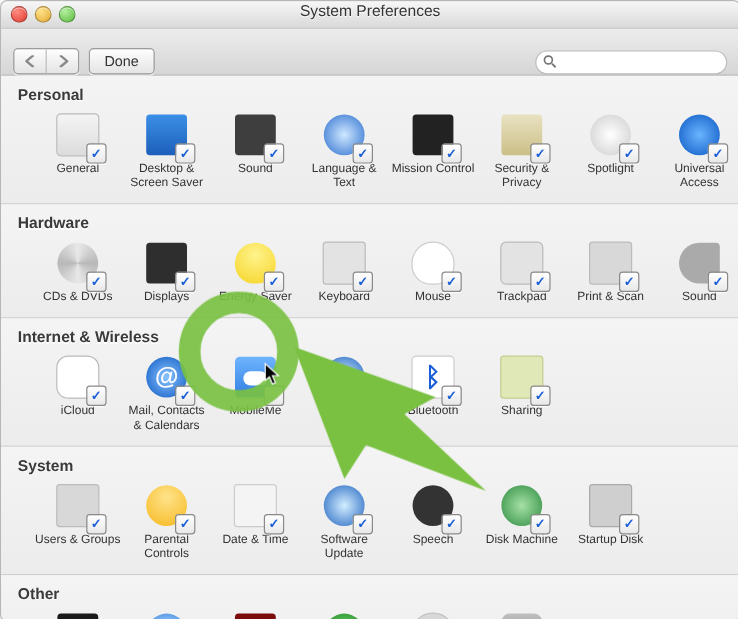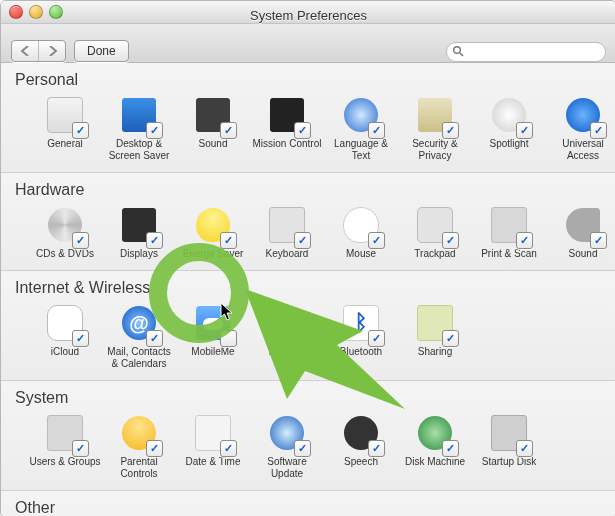--- a/index.html
+++ b/index.html
@@ -1,35 +1,35 @@
 <!DOCTYPE html>
 <html><head>
 <meta charset="utf-8">
 <style>
   html,body{margin:0;padding:0;font-family:"Lucida Grande","Helvetica Neue",Arial,sans-serif;font-size:11px;color:#222;background:#fff}
   .window{width:615px;height:516px;position:relative;background:#ededed;border:1px solid #b6b6b6;border-radius:6px;overflow:hidden;box-shadow:0 6px 18px rgba(0,0,0,.18)}
-  .titlebar{height:22px;background:linear-gradient(#f7f7f7,#d9d9d9);border-bottom:1px solid #c4c4c4;display:flex;align-items:flex-end;position:relative}
+  .titlebar{height:22px;background:linear-gradient(#f7f7f7,#d9d9d9);border-bottom:1px solid #c4c4c4;display:flex;align-items:flex-start;position:relative}
   .traffic{position:absolute;left:8px;top:4px;display:flex;gap:6px}
   .dot{width:12px;height:12px;border-radius:50%;border:1px solid rgba(0,0,0,.25);box-shadow:inset 0 1px 0 rgba(255,255,255,.5)}
   .red{background:radial-gradient(circle at 35% 30%,#ff8a80,#e33e32)}
   .yel{background:radial-gradient(circle at 35% 30%,#ffe28a,#e3a932)}
   .grn{background:radial-gradient(circle at 35% 30%,#b4efa0,#58bb3a)}
   .title{flex:1;text-align:center;font-size:13px;color:#333;text-shadow:0 1px 0 #fff}
   .toolbar{height:38px;background:linear-gradient(#ececec,#d6d6d6);border-bottom:1px solid #b7b7b7;display:flex;align-items:flex-end;padding:0 10px;gap:8px}
   .segmented{display:flex;border:1px solid #9c9c9c;border-radius:4px;overflow:hidden;background:linear-gradient(#fefefe,#e4e4e4);box-shadow:0 1px 0 #fff}
   .segmented button{all:unset;width:26px;height:20px;display:flex;align-items:center;justify-content:center;cursor:default;color:#666}
   .segmented button+button{border-left:1px solid #bcbcbc}
   .btn{all:unset;height:20px;padding:0 12px;border:1px solid #9c9c9c;border-radius:4px;background:linear-gradient(#fefefe,#e4e4e4);font-size:12px;color:#333;box-shadow:0 1px 0 #fff;cursor:default}
   .flex-spacer{flex:1}
   .search{position:relative}
   .search input{width:128px;height:18px;border:1px solid #bcbcbc;border-radius:10px;padding:0 8px 0 22px;background:#fff;font-size:11px;outline:none}
   .search .mag{position:absolute;left:6px;top:3px;color:#777}
   .content{height:calc(100% - 60px);overflow:auto}
   .section{border-bottom:1px solid #cfcfcf;background:linear-gradient(#f4f4f4,#ececec);padding:6px 0 10px}
-  .section-header{font-size:16px;font-weight:normal;color:#3a3a3a;padding:2px 0 6px 14px;text-shadow:0 1px 0 #fff}
+  .section-header{font-size:13px;font-weight:bold;color:#3a3a3a;padding:2px 0 6px 14px;text-shadow:0 1px 0 #fff}
   .grid{display:grid;grid-template-columns:repeat(8,72px);gap:2px 2px;padding-left:28px}
   .item{width:72px;text-align:center;cursor:default}
   .iconwrap{position:relative;width:40px;height:40px;margin:0 auto 3px;display:flex;align-items:center;justify-content:center}
   .icon{width:34px;height:34px;border-radius:4px}
   .check{position:absolute;right:-4px;bottom:-4px;width:15px;height:15px;border:1px solid #8a8a8a;border-radius:3px;background:linear-gradient(#fff,#e8e8e8);display:flex;align-items:center;justify-content:center;box-shadow:0 1px 0 rgba(255,255,255,.8)}
   .check.on::after{content:"✓";font-size:11px;font-weight:bold;color:#1a5fd6}
   .label{font-size:10px;line-height:12px;color:#333;word-break:break-word}
   
   .i-general{background:linear-gradient(#f4f4f4,#dcdcdc);border:1px solid #bbb}
   .i-desktop{background:linear-gradient(#3b8fe6,#1d5fbb);border-radius:3px}
@@ -135,31 +135,31 @@
           </div>
           <div class="item">
             <div class="iconwrap">
               <div class="icon i-dock"></div>
               <div class="check on"></div>
             </div>
             <div class="label">Sound</div>
           </div>
           <div class="item">
             <div class="iconwrap">
+              <div class="icon i-lang"></div>
+              <div class="check on"></div>
+            </div>
+            <div class="label">Language &amp; Text</div>
+          </div>
+          <div class="item">
+            <div class="iconwrap">
               <div class="icon i-mission"></div>
               <div class="check on"></div>
             </div>
             <div class="label">Mission Control</div>
-          </div>
-          <div class="item">
-            <div class="iconwrap">
-              <div class="icon i-lang"></div>
-              <div class="check on"></div>
-            </div>
-            <div class="label">Language &amp; Text</div>
           </div>
           <div class="item">
             <div class="iconwrap">
               <div class="icon i-sec"></div>
               <div class="check on"></div>
             </div>
             <div class="label">Security &amp; Privacy</div>
           </div>
           <div class="item">
             <div class="iconwrap">

